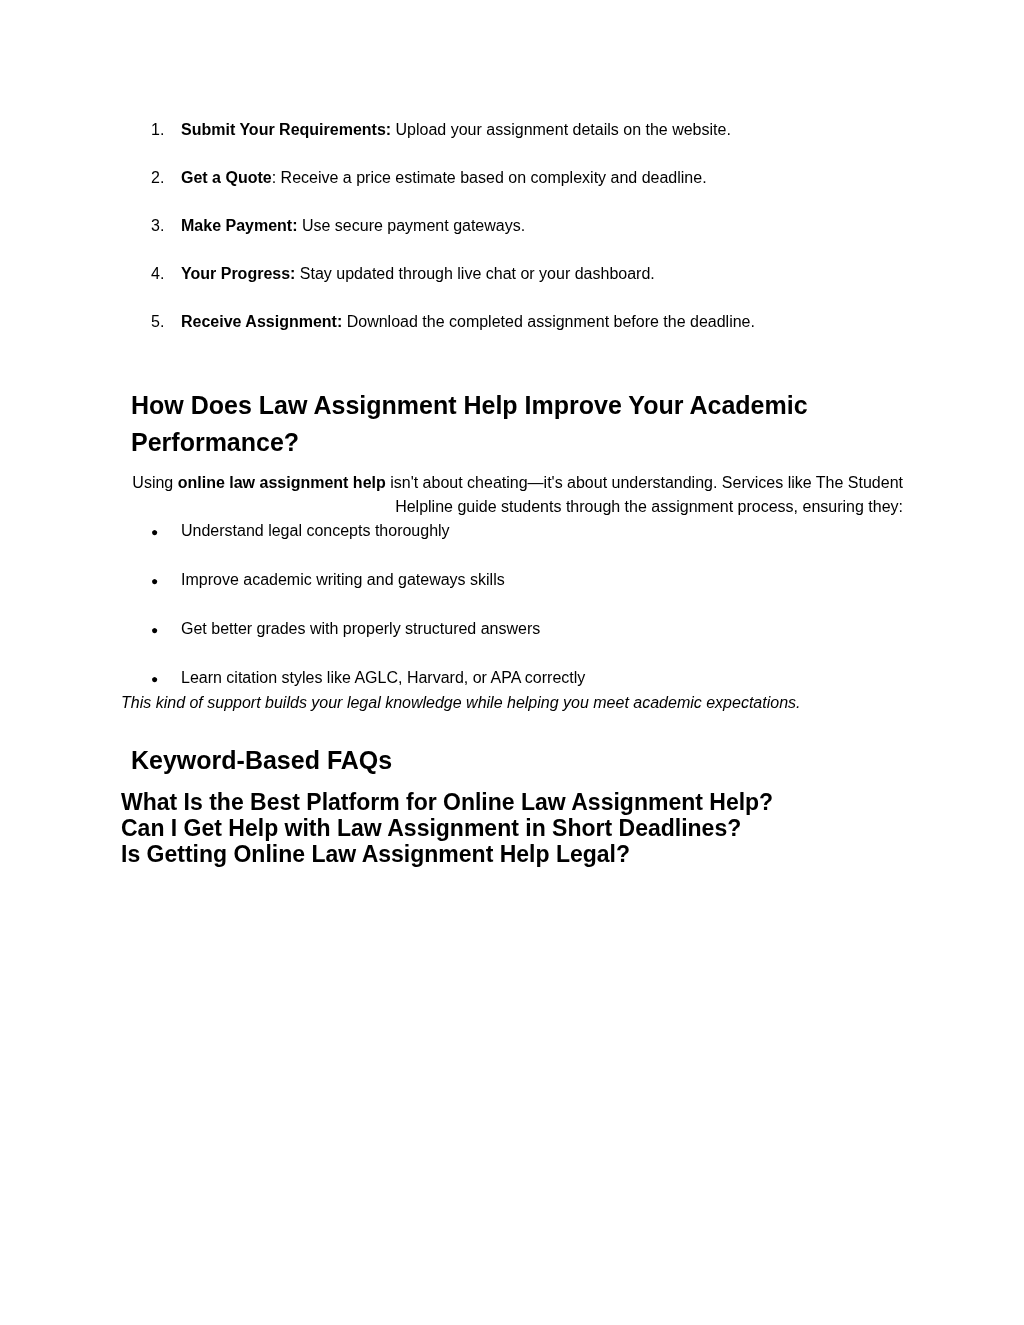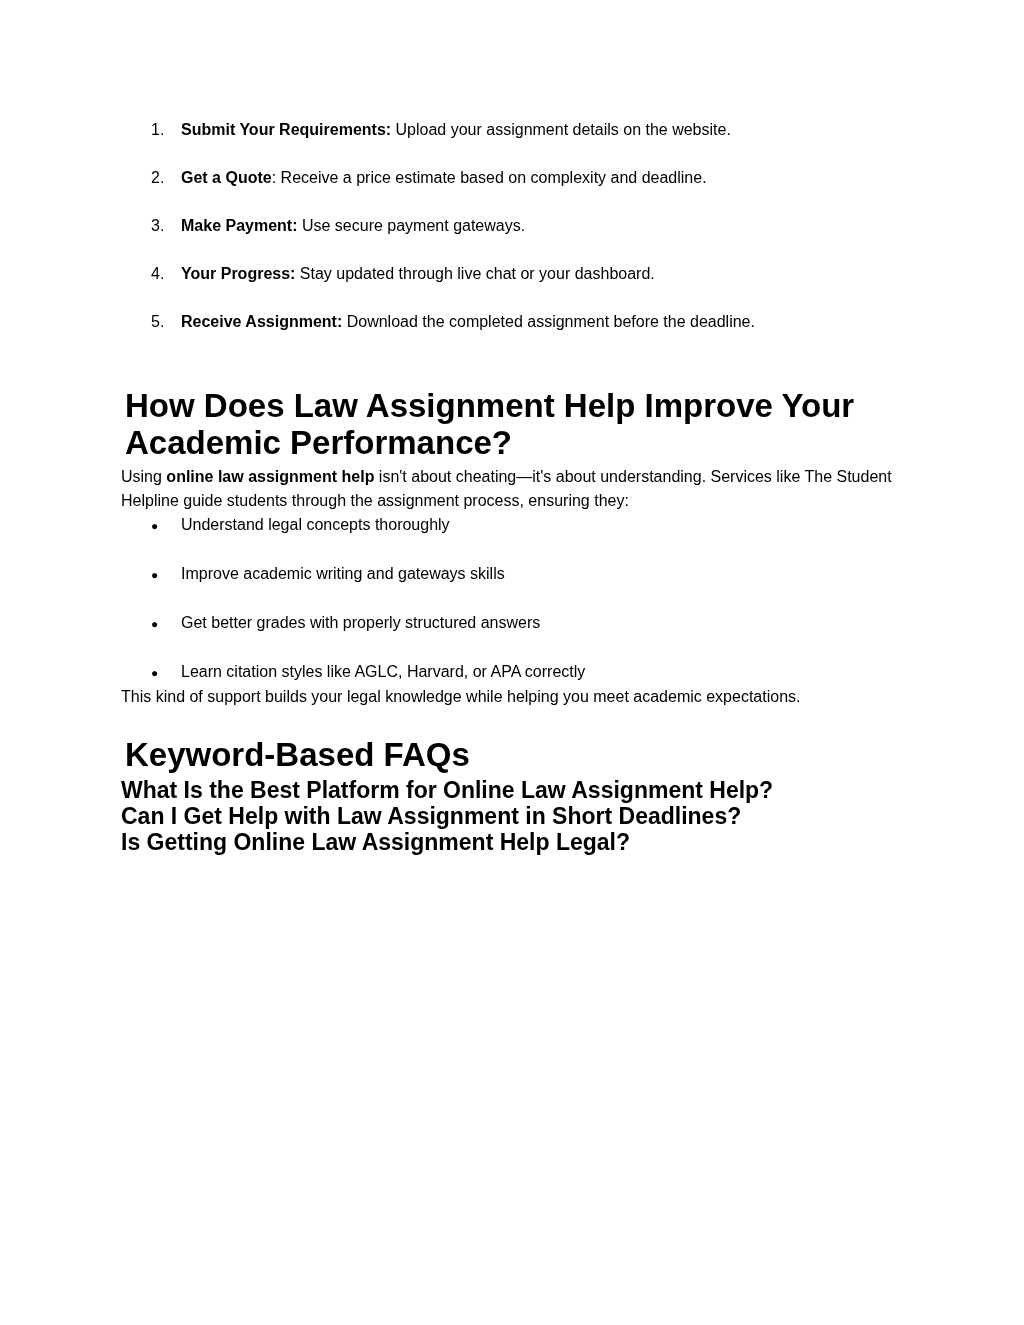--- a/index.html
+++ b/index.html
@@ -40,39 +40,39 @@
     flex: 0 0 30px;
     width: 30px;
   }
   .bullet-glyph {
     font-size: 12px;
     line-height: 24px;
   }
   .li-text { flex: 1 1 auto; }
 
   h1.doc-h1 {
-    margin: 4px;
-    font-size: 33px;
+    margin: 10px;
+    font-size: 25px;
     line-height: 37px;
   }
   h1.h1-performance { margin-top: 53px; }
   h1.h1-faqs        { margin-top: 27px; }
 
   h3.doc-h3 {
     margin: 0;
     font-size: 23px;
     line-height: 26px;
   }
   .h3-q1 { margin-top: 27px; }
   .h3-q2 { margin-top: 25px; }
   .h3-q3 { margin-top: 23px; }
 
   p.doc-p { margin: 0; }
-  .p-intro   { margin-top: 22px; }
-  .p-closing { margin-top: 47px; }
+  .p-intro   { margin-top: 22px; text-align: right; }
+  .p-closing { margin-top: 47px; font-style: italic; }
   .p-a1      { margin-top: 22px; }
   .p-a2      { margin-top: 23px; }
 </style>
 </head>
 <body>
 
 <div class="page">
 
   <ol class="steps">
     <li>

